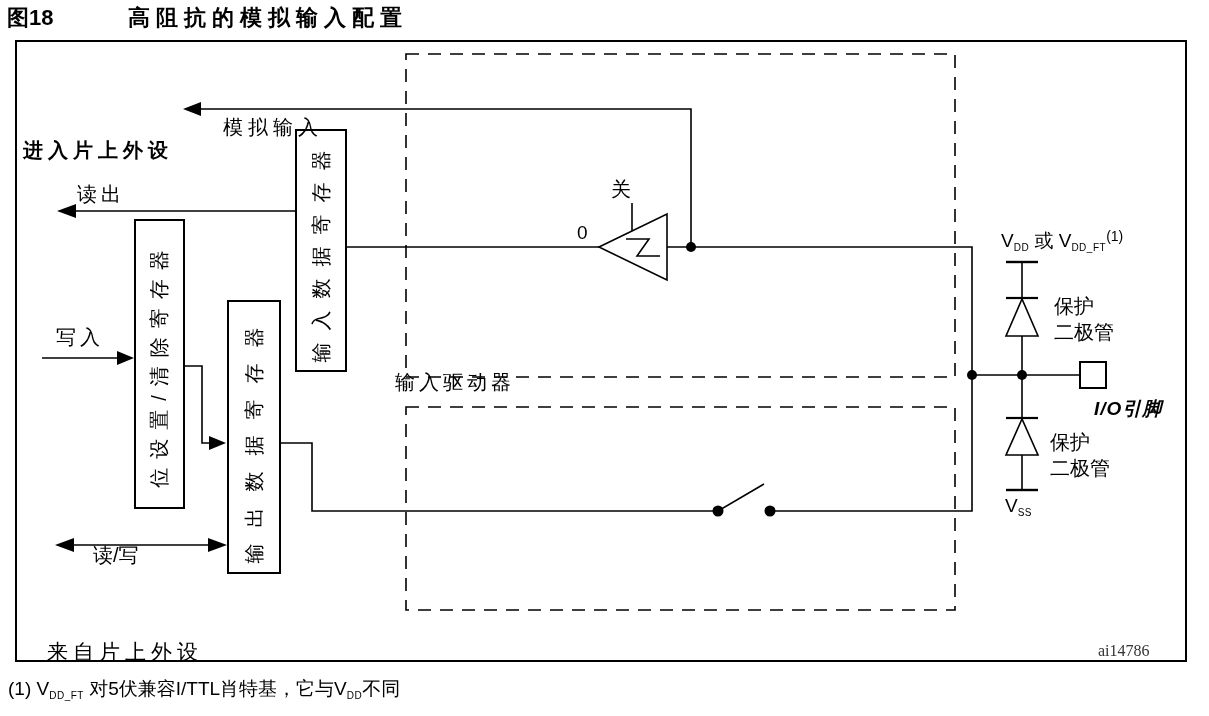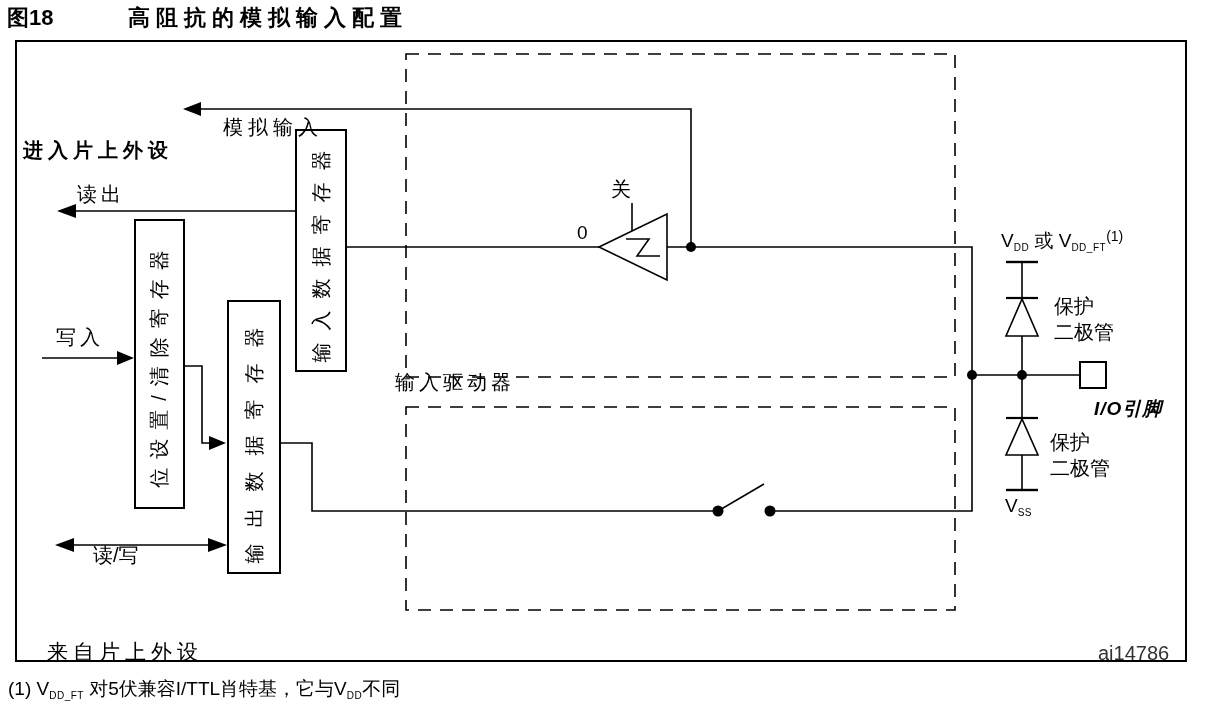--- a/index.html
+++ b/index.html
@@ -23,21 +23,21 @@
   .regbox span {
     white-space:nowrap; transform:rotate(-90deg); font-size:20px; display:block;
   }
   .r1 span { letter-spacing:12px; }
   .r2 span { letter-spacing:9px; }
   .r3 span { letter-spacing:16px; }
   .vlabel { font-size:19px; }
   .vlabel .sb, .foot .sb { font-size:10px; vertical-align:-4px; letter-spacing:0.5px; }
   .vlabel .sp { font-size:14px; vertical-align:6px; }
   .iopin { font-size:19px; font-weight:bold; letter-spacing:1px; }
-  .wm { font-size:20px; color:#333; }
+  .wm { font-size:16px; color:#333;font-family:Liberation Serif, serif; }
   .foot { position:absolute; left:8px; top:676px; font-size:19px; white-space:nowrap; }
 </style>
 </head>
 <body>
 
 <div class="stage">
 
   <svg width="1209" height="716" viewBox="0 0 1209 716">
 
     <rect x="16" y="41" width="1170" height="620" fill="none" stroke="#000" stroke-width="2"></rect>

